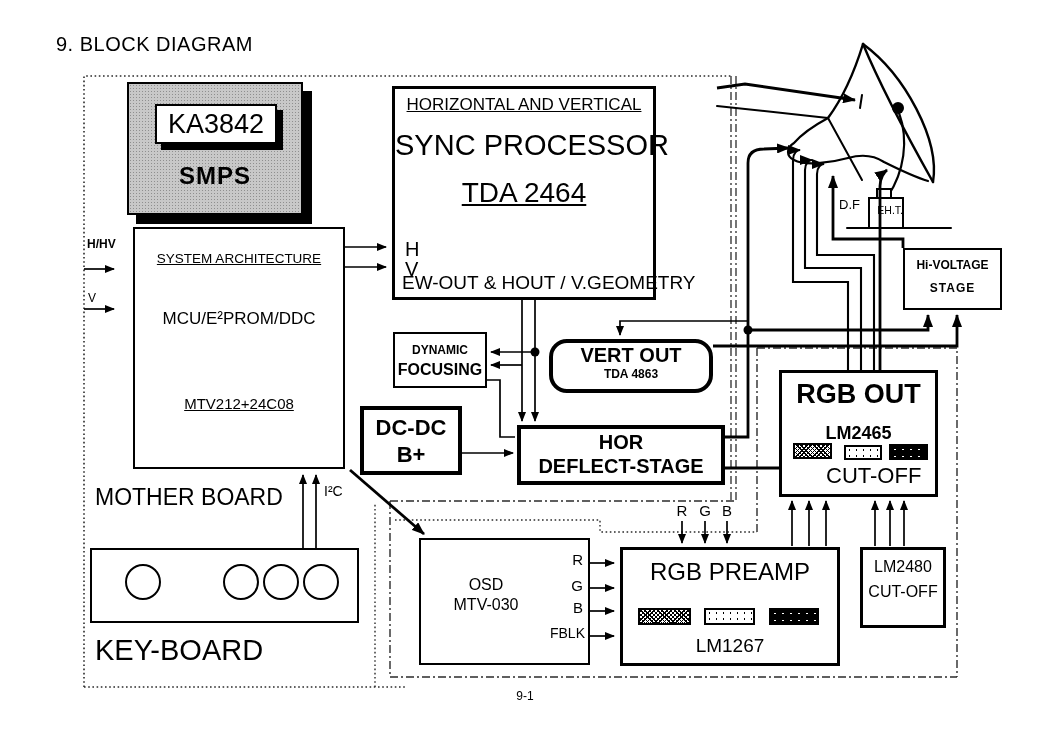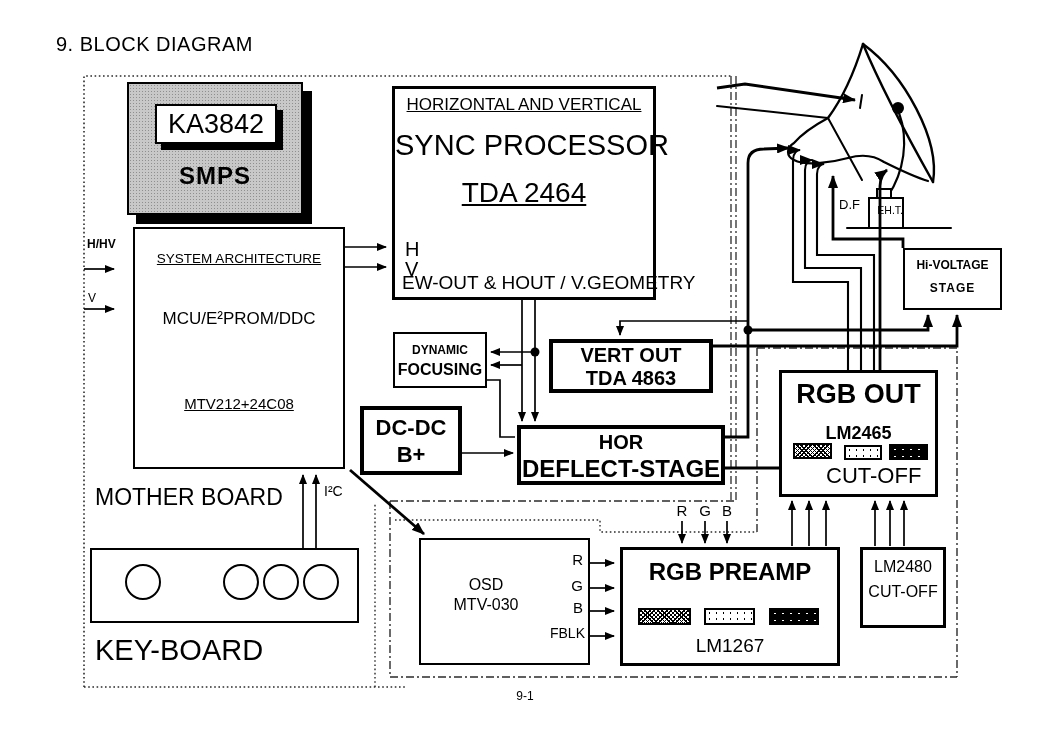--- a/index.html
+++ b/index.html
@@ -140,33 +140,33 @@
   </div>
 
   <div class="lbl" style="left:87px;top:237px;font-size:12px;font-weight:700;">H/HV</div>
   <div class="lbl" style="left:88px;top:291px;font-size:12px;">V</div>
 
   <div class="box" style="left:393px;top:332px;width:94px;height:56px;text-align:center;">
     <div class="lbl ctr" style="top:9px;font-size:12px;font-weight:700;">DYNAMIC</div>
     <div class="lbl ctr" style="top:27px;font-size:16px;font-weight:700;">FOCUSING</div>
   </div>
 
-  <div class="box b4" style="left:549px;top:339px;width:164px;height:54px;">
+  <div class="box b4" style="left:549px;top:339px;width:164px;height:54px;border-radius:18px;">
     <div class="lbl ctr" style="top:1px;font-size:20px;font-weight:700;">VERT OUT</div>
-    <div class="lbl ctr" style="top:24px;font-size:20px;font-weight:700;">TDA 4863</div>
+    <div class="lbl ctr" style="top:24px;font-size:12px;font-weight:700;">TDA 4863</div>
   </div>
 
   <div class="box b4" style="left:360px;top:406px;width:102px;height:69px;">
     <div class="lbl ctr" style="top:5px;font-size:22px;font-weight:700;">DC-DC</div>
     <div class="lbl ctr" style="top:32px;font-size:22px;font-weight:700;">B+</div>
   </div>
 
   <div class="box b4" style="left:517px;top:425px;width:208px;height:60px;">
     <div class="lbl ctr" style="top:2px;font-size:20px;font-weight:700;">HOR</div>
-    <div class="lbl ctr" style="top:26px;font-size:24px;font-weight:700;">DEFLECT-STAGE</div>
+    <div class="lbl ctr" style="top:26px;font-size:20px;font-weight:700;">DEFLECT-STAGE</div>
   </div>
 
   <div class="box" style="left:888px;top:248px;width:99px;height:62px;margin-left:15px;">
     <div class="lbl ctr" style="top:8px;font-size:12px;font-weight:700;">Hi-VOLTAGE</div>
     <div class="lbl ctr" style="top:31px;font-size:12px;font-weight:700;letter-spacing:1px;">STAGE</div>
   </div>
 
   <div class="box b3" style="left:779px;top:370px;width:159px;height:127px;">
     <div class="lbl ctr" style="top:6px;font-size:27px;font-weight:700;">RGB OUT</div>
     <div class="lbl ctr" style="top:40px;font-size:18px;font-weight:700;margin-top:10px;">LM2465</div>
@@ -175,21 +175,21 @@
     <div class="sw sw-black" style="left:107px;top:71px;width:39px;height:16px;"></div>
     <div class="lbl" style="left:44px;top:90px;font-size:22px;">CUT-OFF</div>
   </div>
 
   <div class="box b3" style="left:860px;top:547px;width:86px;height:81px;">
     <div class="lbl ctr" style="top:8px;font-size:16px;">LM2480</div>
     <div class="lbl ctr" style="top:33px;font-size:16px;">CUT-OFF</div>
   </div>
 
   <div class="box b3" style="left:620px;top:547px;width:220px;height:119px;">
-    <div class="lbl ctr" style="top:8px;font-size:24px;font-weight:700;">RGB PREAMP</div>
+    <div class="lbl ctr" style="top:8px;font-size:24px;font-weight:400;">RGB PREAMP</div>
     <div class="sw sw-hatch" style="left:15px;top:58px;width:53px;height:17px;"></div>
     <div class="sw sw-dots" style="left:81px;top:58px;width:51px;height:17px;"></div>
     <div class="sw sw-black" style="left:146px;top:58px;width:50px;height:17px;"></div>
     <div class="lbl ctr" style="top:85px;font-size:19px;">LM1267</div>
   </div>
 
   <div class="box" style="left:419px;top:538px;width:171px;height:127px;border-width:2.5px;">
     <div class="lbl" style="left:0;width:130px;top:36px;text-align:center;font-size:16px;">OSD</div>
     <div class="lbl" style="left:0;width:130px;top:56px;text-align:center;font-size:16px;">MTV-030</div>
     <div class="lbl" style="right:5px;top:11px;font-size:15px;">R</div>

